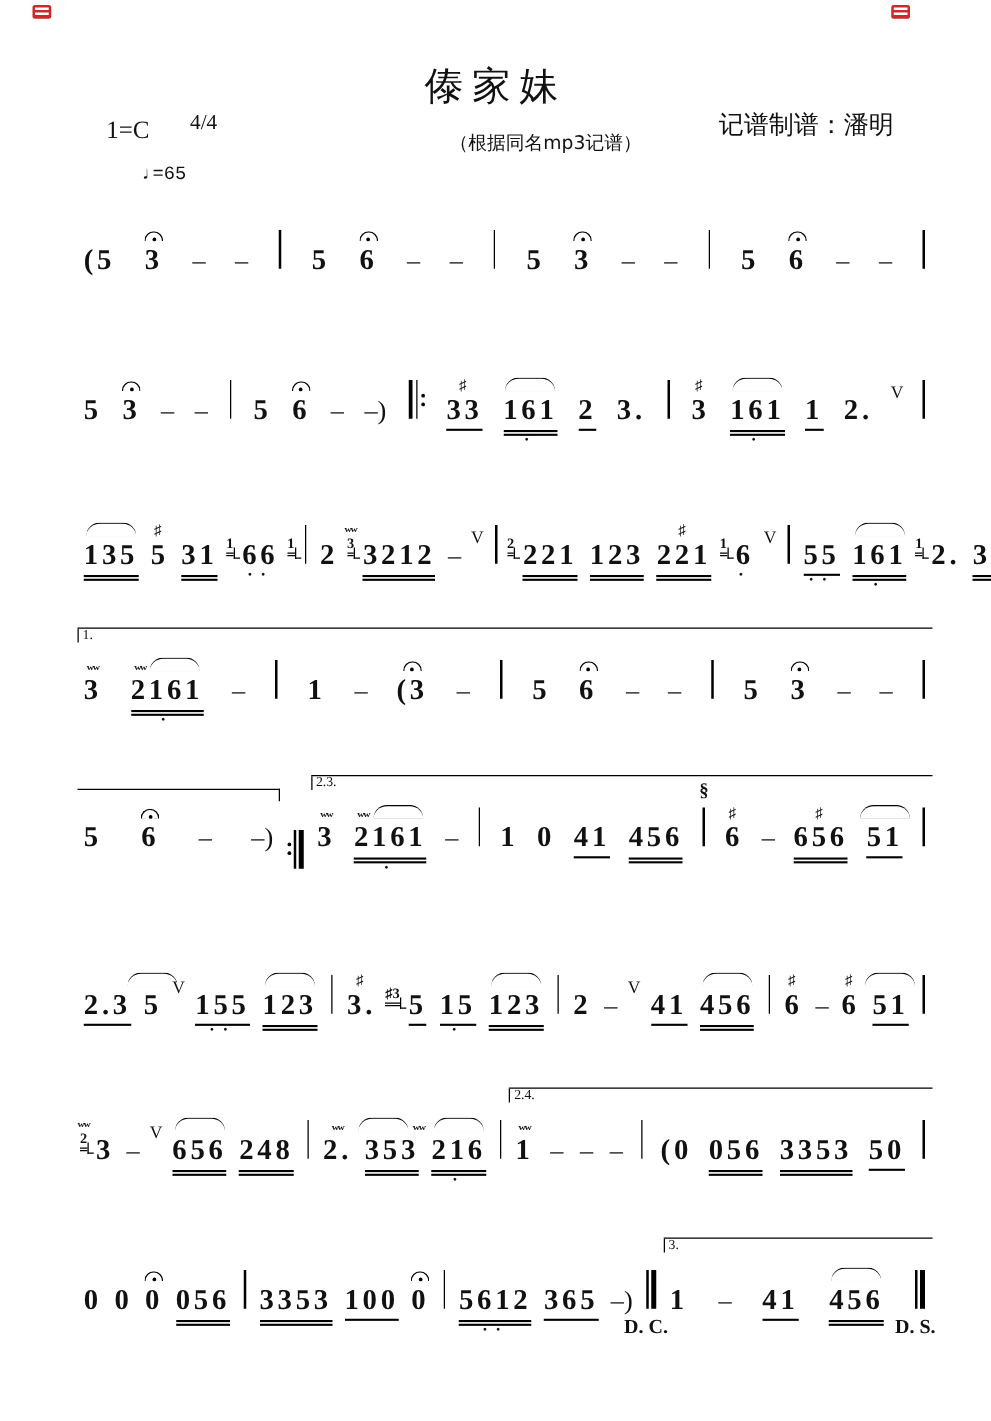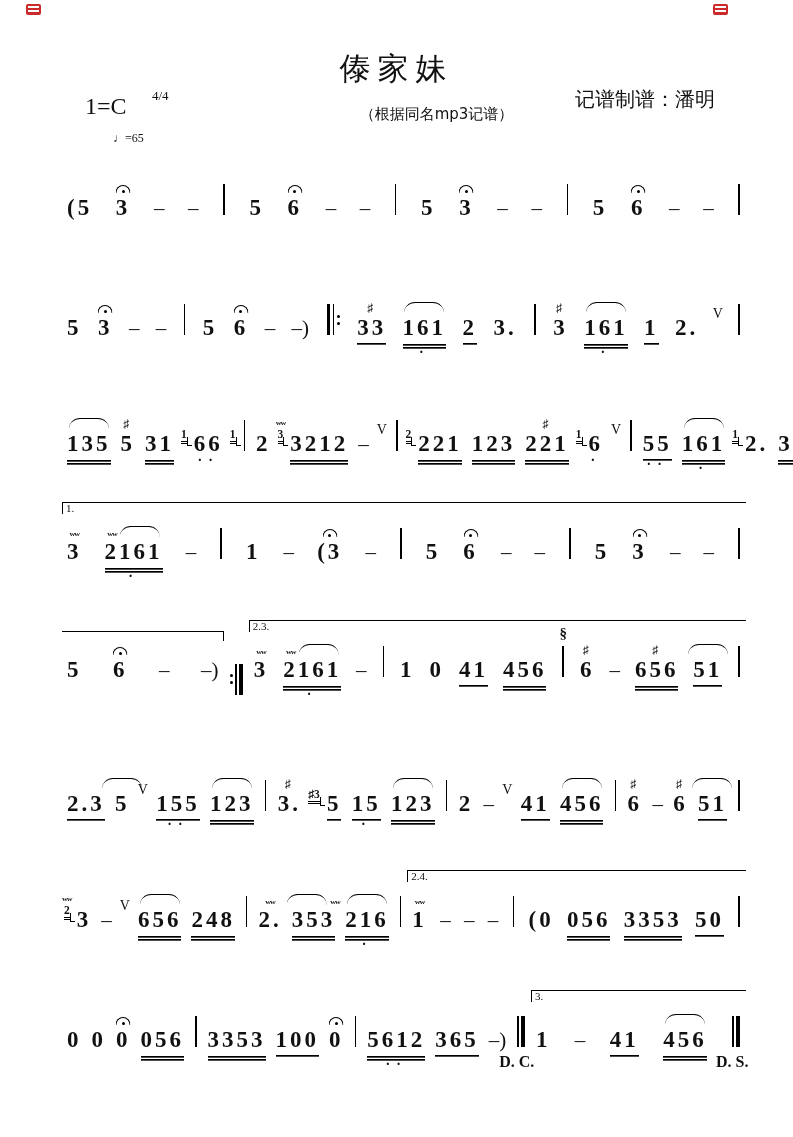--- a/index.html
+++ b/index.html
@@ -5,25 +5,25 @@
   html,body{margin:0;padding:0;}
   body{
     width:793px;height:1137px;position:relative;background:#ffffff;
     font-family:"Liberation Serif", serif;color:#111;overflow:hidden;
   }
   .stamp{position:absolute;width:15px;height:11px;border-radius:2px;}
   .stamp i{display:block;height:2px;background:#fff;margin:2px 2px 0 2px;}
   .title{position:absolute;top:48px;left:0;width:100%;text-align:center;
     font-size:31px;letter-spacing:7px;font-family:Liberation Mono, monospace;}
   .credit{position:absolute;top:86px;left:575px;font-size:20px;font-family:"DejaVu Sans",sans-serif;}
-  .key{position:absolute;top:93px;left:85px;font-size:24px;}
-  .meter{position:absolute;top:88px;left:152px;font-size:13px;}
+  .key{position:absolute;top:93px;left:85px;font-size:20px;}
+  .meter{position:absolute;top:88px;left:152px;font-size:17px;}
   .subtitle{position:absolute;top:105px;left:0;width:100%;text-align:center;
     font-size:15px;font-family:"DejaVu Sans",sans-serif;margin-left:40px;}
-  .tempo{position:absolute;top:131px;left:113px;font-size:12px;font-family:Liberation Serif, serif;}
+  .tempo{position:absolute;top:131px;left:113px;font-size:15px;font-family:Liberation Mono, monospace;}
 
   .sys{position:absolute;left:62px;width:684px;padding-top:36px;}
   .row{display:flex;align-items:baseline;justify-content:space-between;width:100%;}
   .tok{position:relative;font-weight:700;font-size:23px;letter-spacing:3px;
        margin:0 5px;white-space:nowrap;}
   .dash{font-weight:400;font-size:21px;letter-spacing:0;}
   .u1{background-image:linear-gradient(#000,#000);background-repeat:no-repeat;
       background-size:100% 1.7px;background-position:0 100%;padding-bottom:4px;}
   .u2{background-image:linear-gradient(#000,#000),linear-gradient(#000,#000);
       background-repeat:no-repeat;

